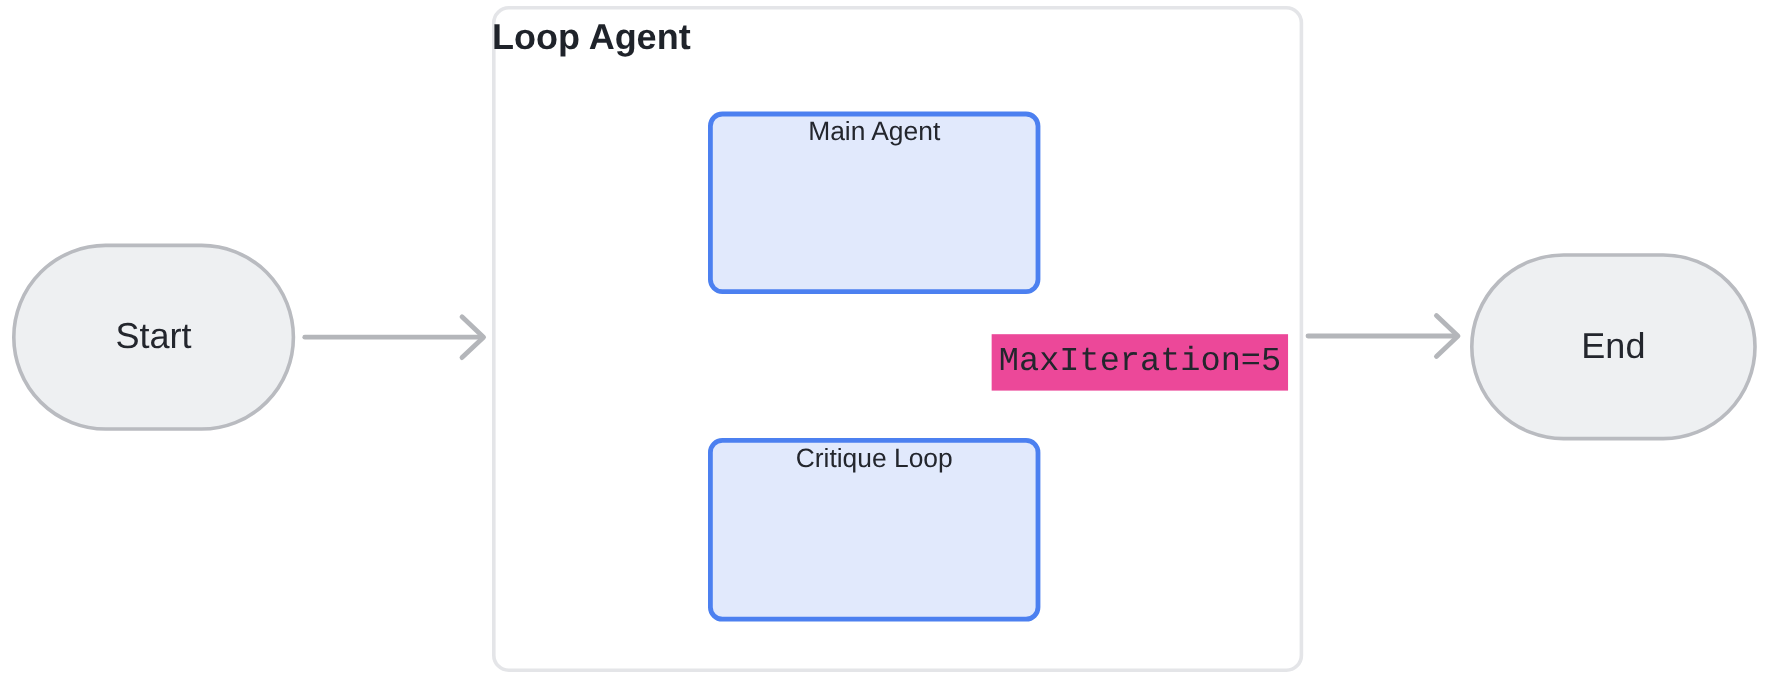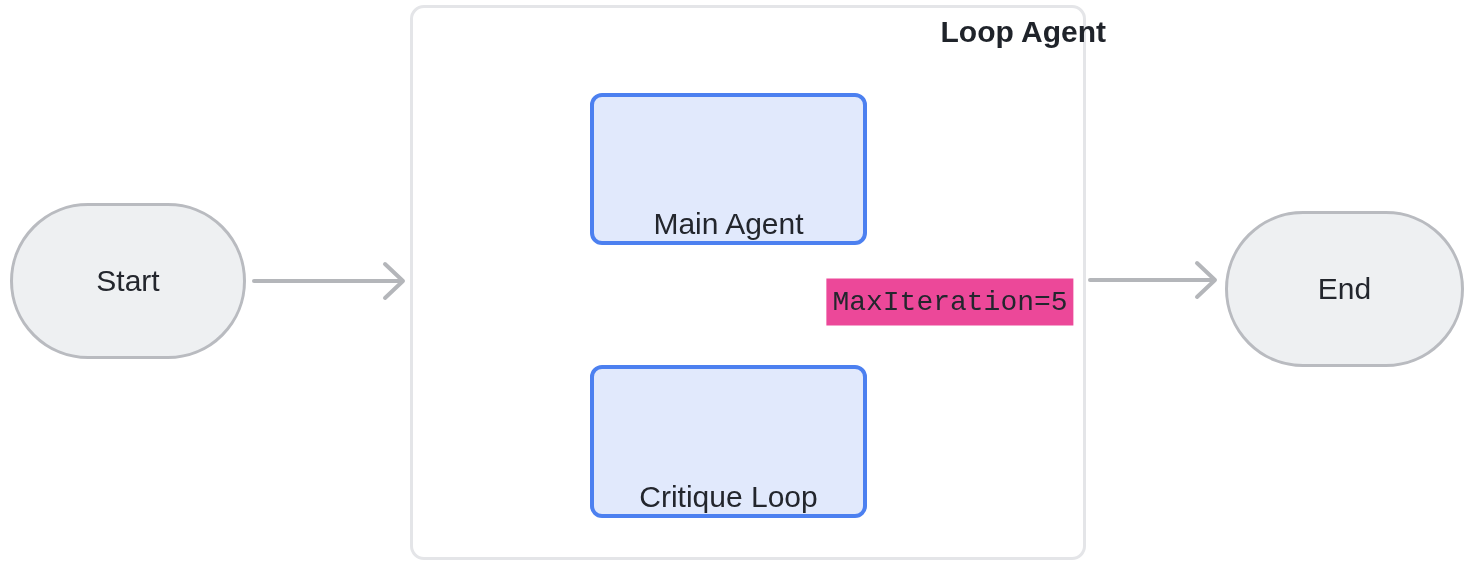--- a/index.html
+++ b/index.html
@@ -29,33 +29,33 @@
 
   .loop-container {
     position: absolute;
     left: 410px; top: 5px; width: 676px; height: 555px;
     background: #ffffff;
     border: 3px solid var(--container-border);
     border-radius: 14px;
   }
   .loop-title {
     position: absolute;
-    left: 430px; top: 15px; width: 676px;
-    text-align: right;
+    left: 410px; top: 15px; width: 676px;
+    text-align: left;
     font-size: 30px; font-weight: bold;
     color: #1f232a;
   }
 
   .agent-node {
     position: absolute;
     background: var(--agent-fill-blue);
     border: 4px solid var(--agent-border-blue);
     border-radius: 12px;
-    display: flex; align-items: flex-end; justify-content: center;
-    font-size: 30px;
+    display: flex; align-items: flex-start; justify-content: center;
+    font-size: 22px;
   }
   .main-agent     { left: 590px; top: 93px;  width: 277px; height: 152px; }
   .critique-agent { left: 590px; top: 365px; width: 277px; height: 153px; }
 
   .edges-svg { position: absolute; left: 0; top: 0; pointer-events: none; }
   .edge {
     stroke: var(--edge-gray);
     stroke-width: 4;
     fill: none;
     stroke-linecap: round;

